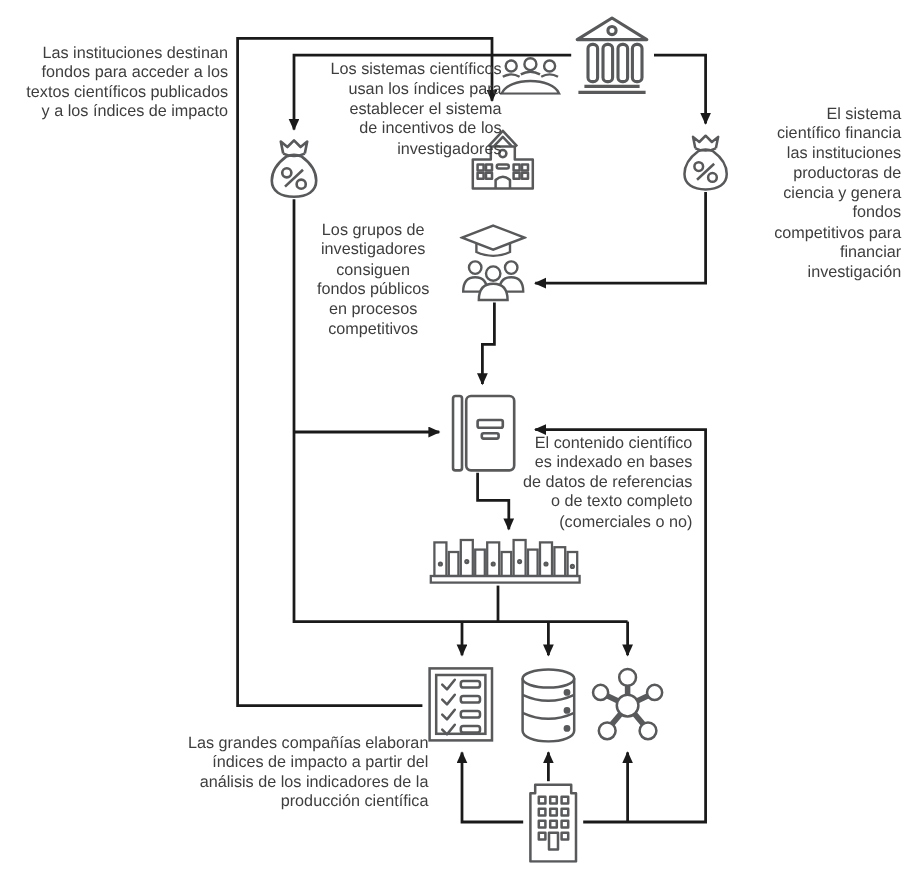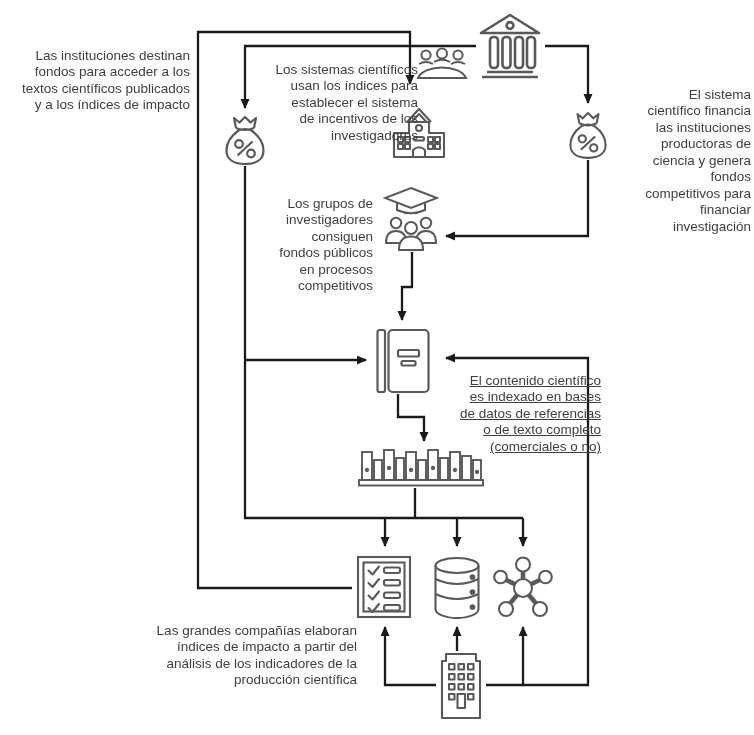--- a/index.html
+++ b/index.html
@@ -3,21 +3,20 @@
 <meta charset="utf-8">
 <style>
   html,body{margin:0;padding:0;background:#ffffff;}
   .canvas{
     position:relative;width:754px;height:735px;background:#ffffff;
     font-family:"Liberation Sans",sans-serif;overflow:hidden;
   }
   .annotation{
     position:absolute;color:#3e3e3e;font-size:13.5px;line-height:1.22;
     white-space:pre-line;
-    margin-top:12px;
   }
   .ta-r{text-align:right;}
   .ta-l{text-align:right;}
   .lines{position:absolute;left:0;top:0;}
   .ico{position:absolute;}
   .ico svg{display:block;}
 </style>
 </head>
 <body>
 
@@ -248,39 +247,39 @@
 fondos para acceder a los
 textos científicos publicados
 y a los índices de impacto</div>
 
   <div class="annotation ta-l" style="left:258px;top:50px;width:160px;">Los sistemas científicos
 usan los índices para
 establecer el sistema
 de incentivos de los
 investigadores</div>
 
-  <div class="annotation ta-l" style="left:616px;top:75px;width:135px;">El sistema
+  <div class="annotation ta-l" style="left:616px;top:87px;width:135px;">El sistema
 científico financia
 las instituciones
 productoras de
 ciencia y genera
 fondos
 competitivos para
 financiar
 investigación</div>
 
-  <div class="annotation ta-r" style="left:249px;top:184px;width:124px;">Los grupos de
+  <div class="annotation ta-r" style="left:249px;top:184px;width:124px;text-align:center;">Los grupos de
 investigadores
 consiguen
 fondos públicos
 en procesos
 competitivos</div>
 
 
-  <div class="annotation ta-l" style="left:431px;top:361px;width:170px;text-decoration:underline;">El contenido científico
+  <div class="annotation ta-l" style="left:407px;top:361px;width:170px;">El contenido científico
 es indexado en bases
 de datos de referencias
 o de texto completo
 (comerciales o no)</div>
 
   <div class="annotation ta-r" style="left:137px;top:611px;width:220px;">Las grandes compañías elaboran
 índices de impacto a partir del
 análisis de los indicadores de la
 producción científica</div>
 

